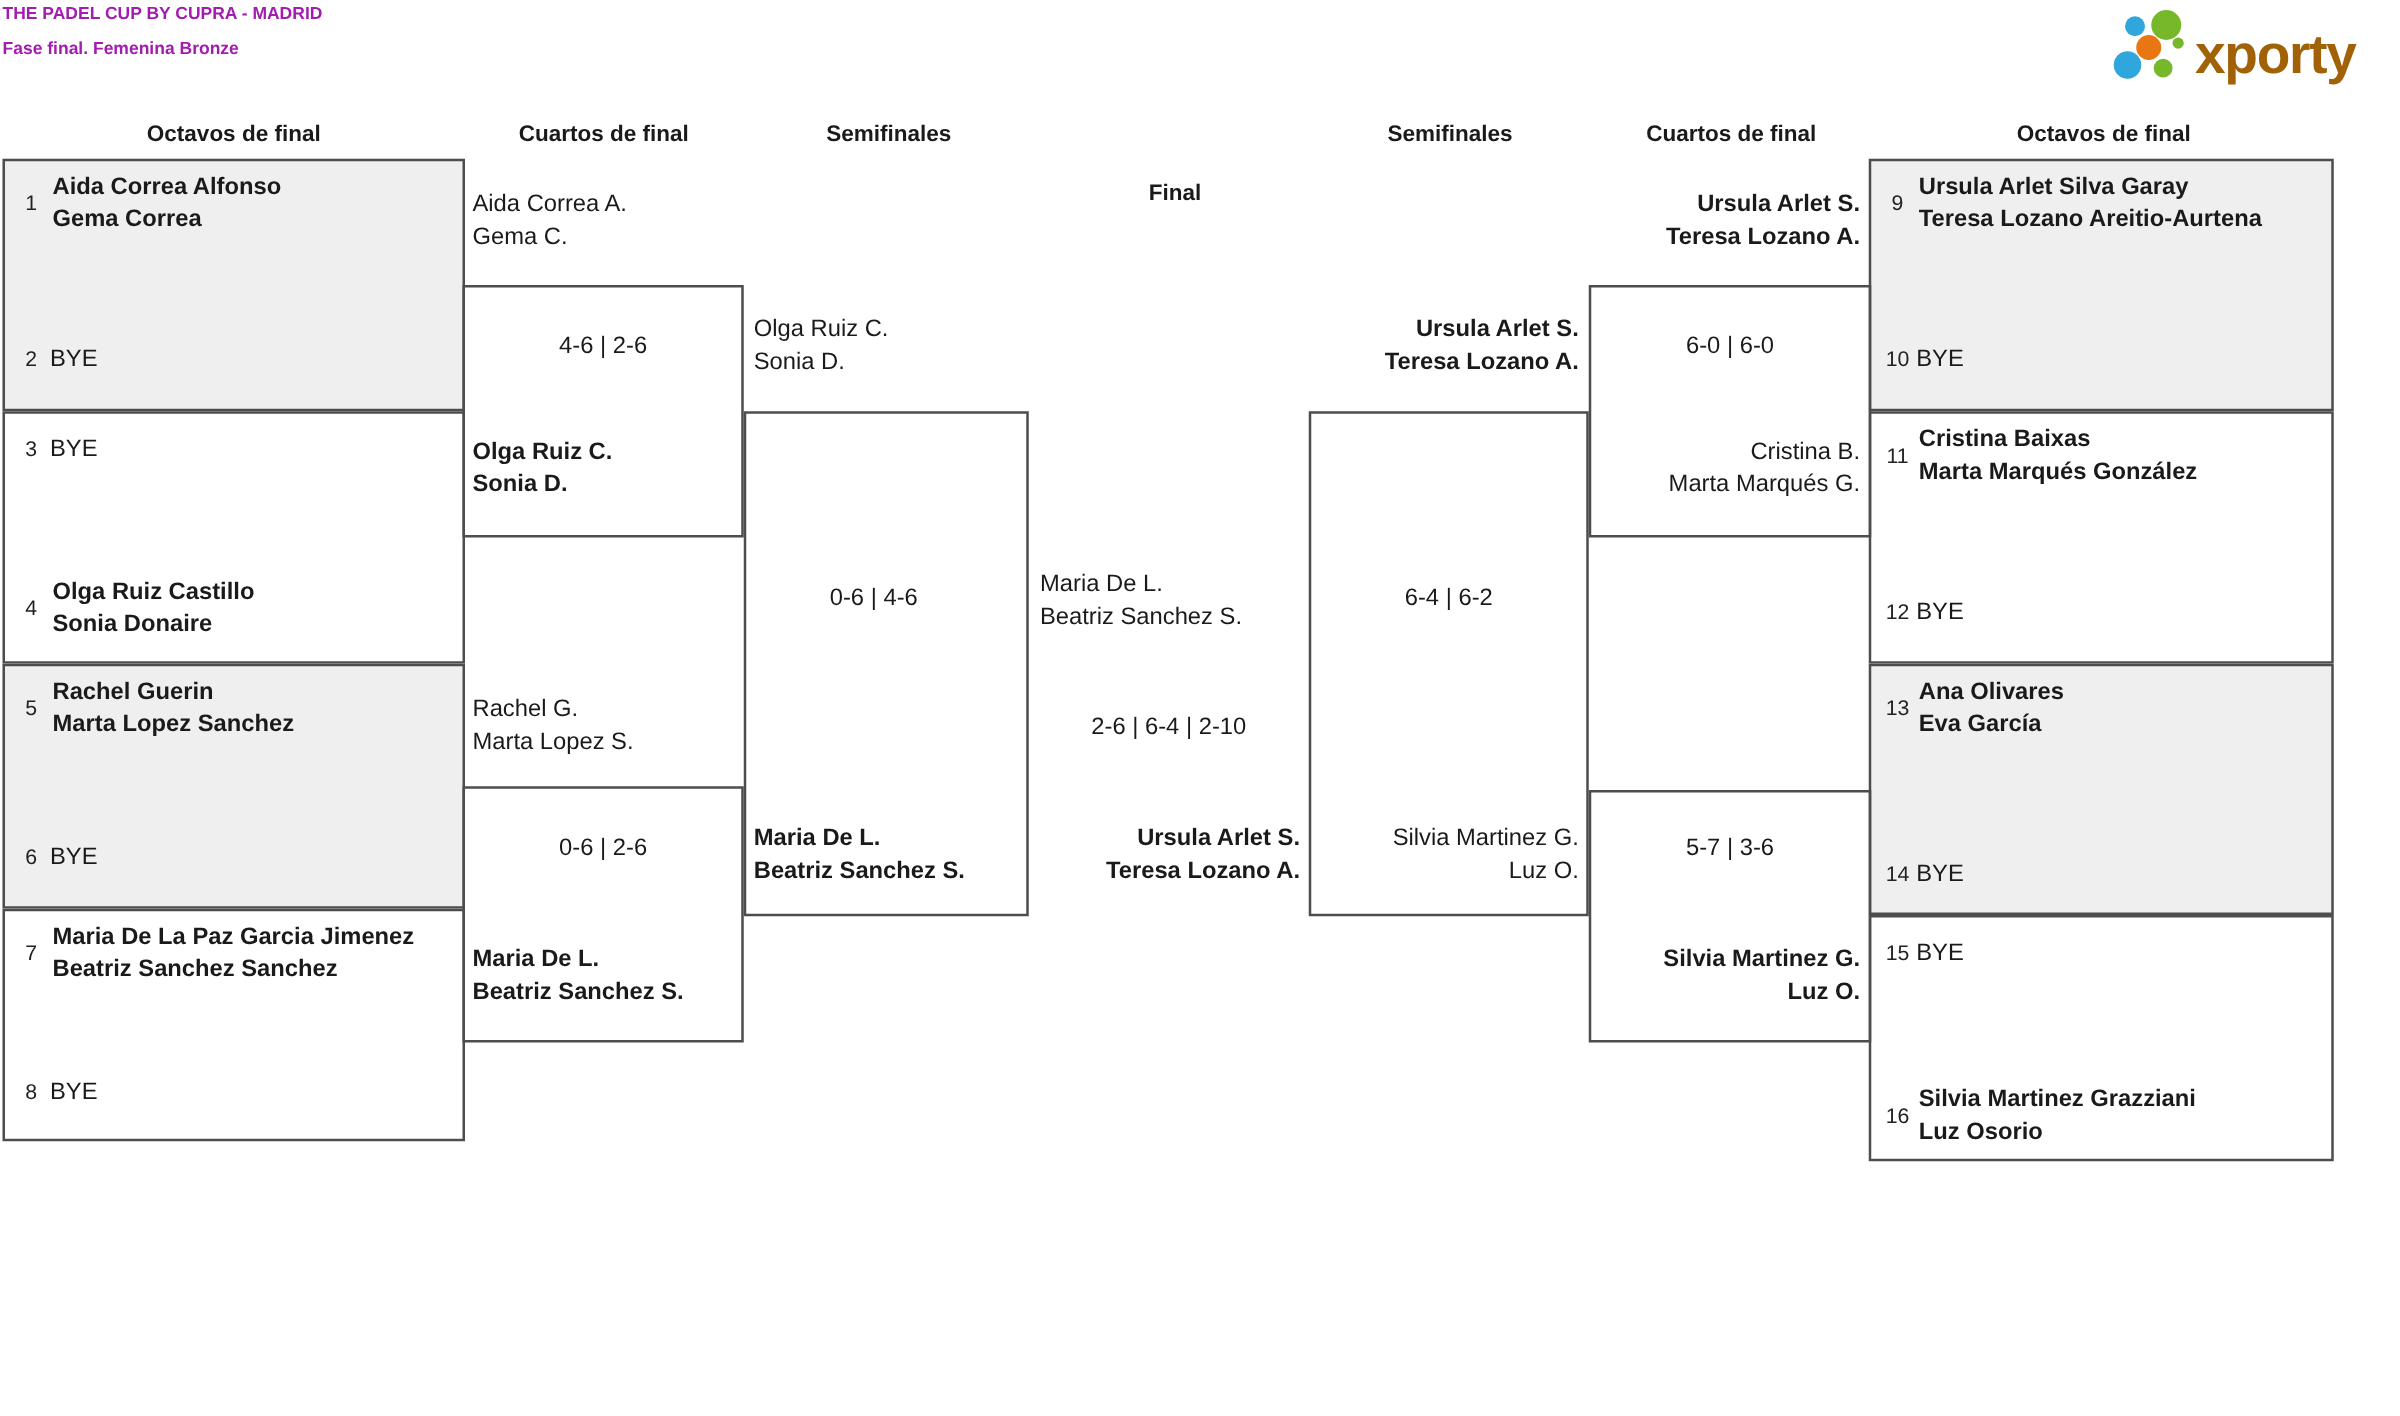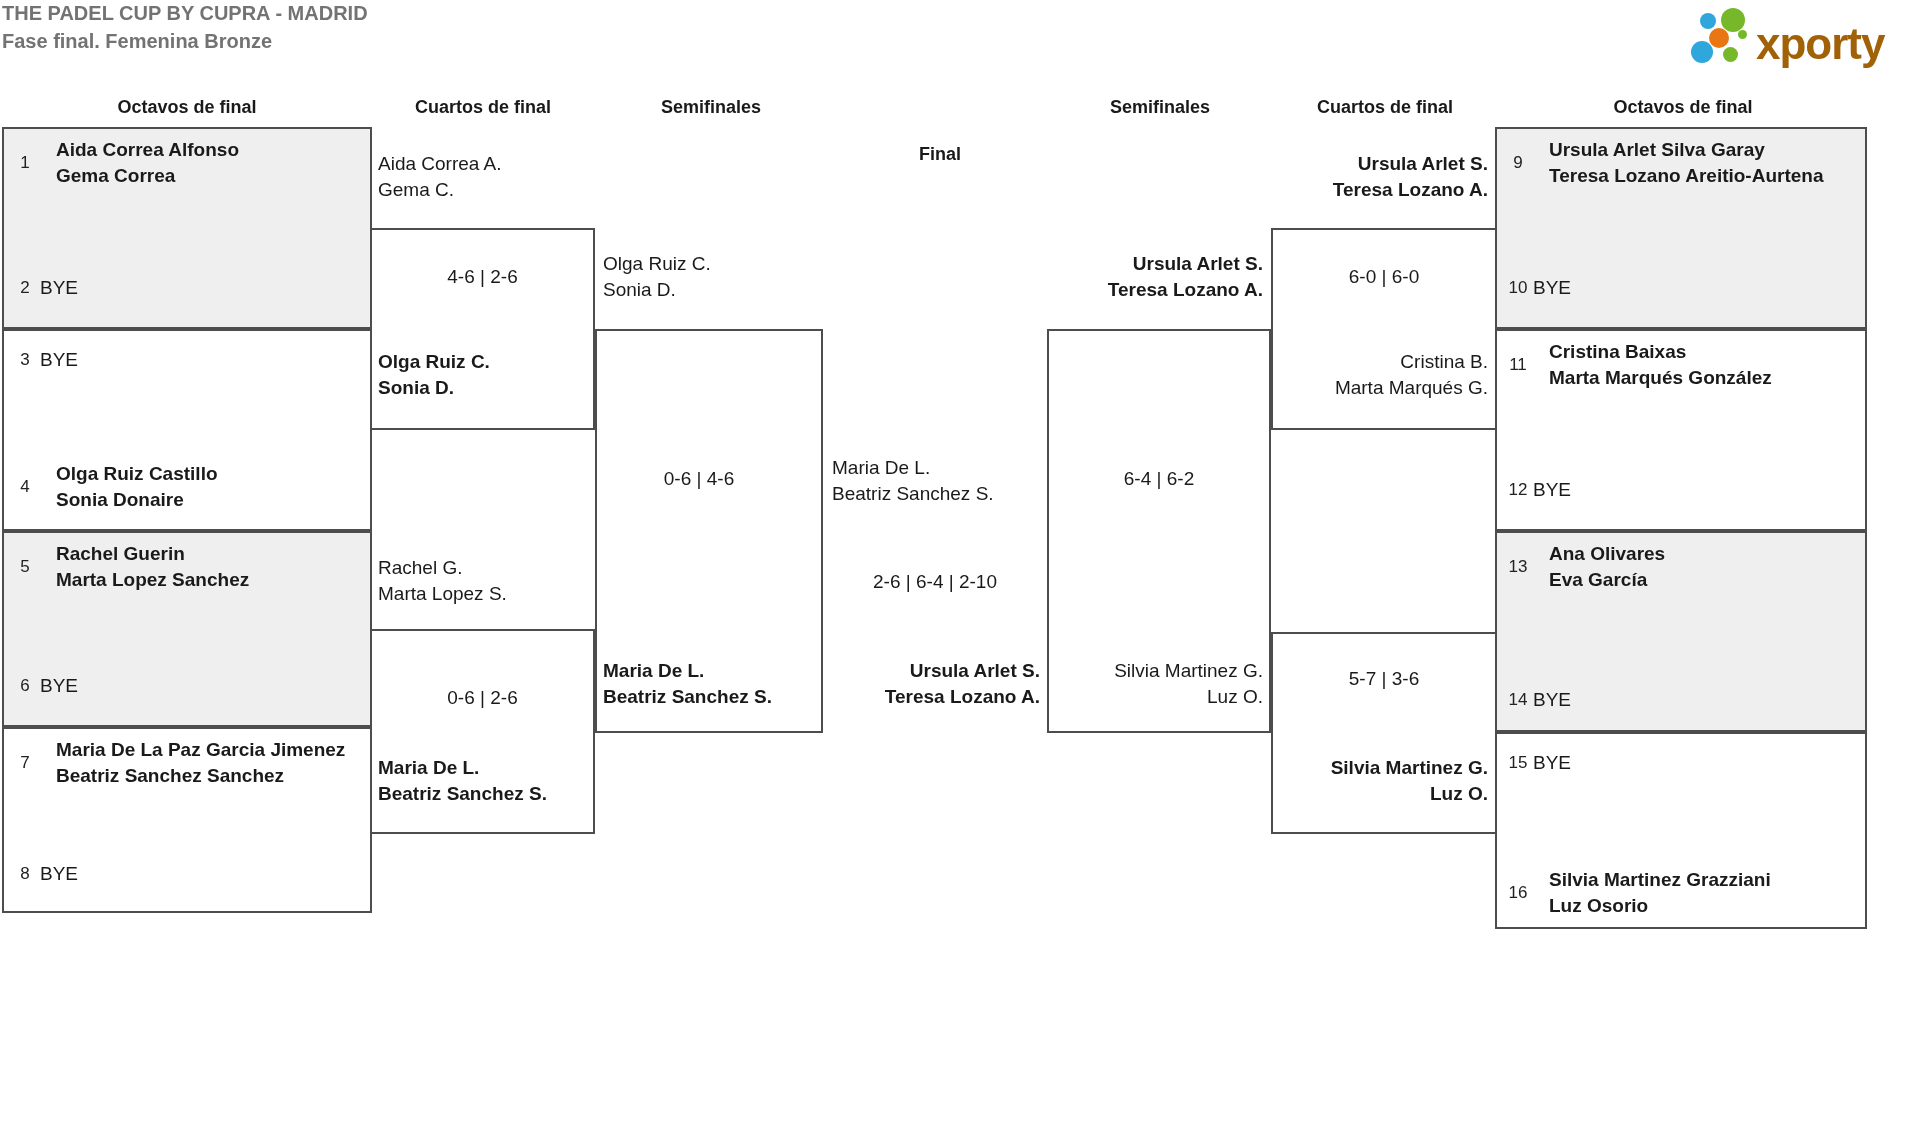--- a/index.html
+++ b/index.html
@@ -1,25 +1,25 @@
 <!DOCTYPE html>
 <html><head>
 <meta charset="utf-8">
 <style>
   html,body{margin:0;padding:0;background:#fff;}
   .stage{position:relative;width:1920px;height:1133px;background:#ffffff;
          font-family:"Liberation Sans",sans-serif;color:#1a1a1a;overflow:hidden;}
-  .title{position:absolute;left:2px;font-size:20px;font-weight:700;color:#737373;white-space:nowrap;}
+  .title{position:absolute;left:2px;font-size:14px;font-weight:700;color:#a21caf;white-space:nowrap;}
   .rhead{position:absolute;top:97px;transform:translateX(-50%);font-size:18px;font-weight:600;white-space:nowrap;}
   .obox{position:absolute;border:2px solid #4d4d4d;box-sizing:border-box;background:#fff;}
   .obox.gray{background:#efefef;}
   .mrect{position:absolute;border:2px solid #4d4d4d;box-sizing:border-box;background:transparent;}
   .slot{position:absolute;left:8px;display:flex;align-items:center;}
   .seed{width:26px;min-width:26px;text-align:center;font-size:17px;color:#222;}
-  .nm{font-size:19px;font-weight:600;line-height:26px;margin-left:18px;}
+  .nm{font-size:19px;font-weight:600;line-height:26px;margin-left:4px;}
   .byetxt{font-size:19px;margin-left:2px;}
   .lbl{position:absolute;font-size:19px;line-height:26px;white-space:nowrap;}
   .lbl.bold{font-weight:700;}
   .lbl.right{text-align:right;}
   .score{position:absolute;font-size:19px;line-height:22px;text-align:center;}
   .dot{position:absolute;border-radius:50%;}
   .logotext{position:absolute;font-size:44px;font-weight:800;letter-spacing:-1px;line-height:44px;}
 </style>
 </head>
 <body>
@@ -173,21 +173,21 @@
   <div class="score" style="left:370px;top:266px;width:225px;">4-6 | 2-6</div>
   <div class="lbl bold" style="left:378px;top:349px;">
     <div>Olga Ruiz C.</div>
     <div>Sonia D.</div>
   </div>
 
   <div class="lbl" style="left:378px;top:555px;">
     <div>Rachel G.</div>
     <div>Marta Lopez S.</div>
   </div>
-  <div class="score" style="left:370px;top:668px;width:225px;margin-top:19px;">0-6 | 2-6</div>
+  <div class="score" style="left:370px;top:668px;width:225px;">0-6 | 2-6</div>
   <div class="lbl bold" style="left:378px;top:755px;">
     <div>Maria De L.</div>
     <div>Beatriz Sanchez S.</div>
   </div>
 
   <div class="lbl" style="left:603px;top:251px;">
     <div>Olga Ruiz C.</div>
     <div>Sonia D.</div>
   </div>
   <div class="score" style="left:595px;top:468px;width:208px;">0-6 | 4-6</div>

